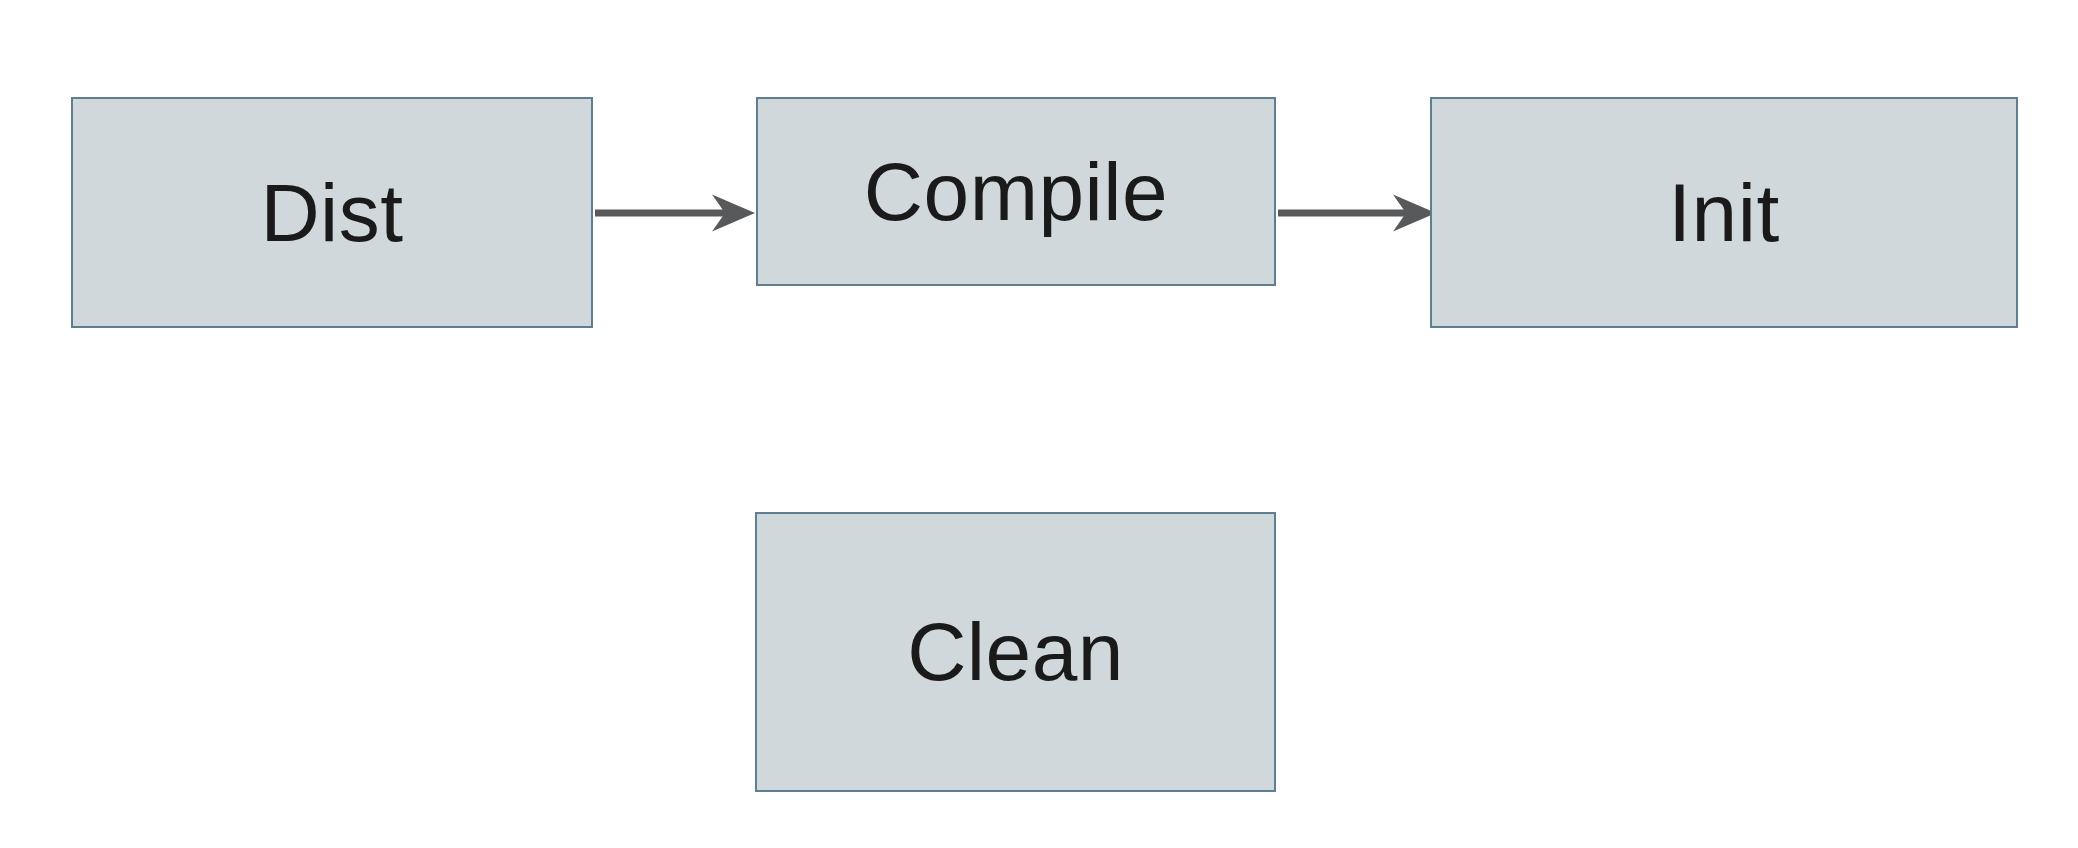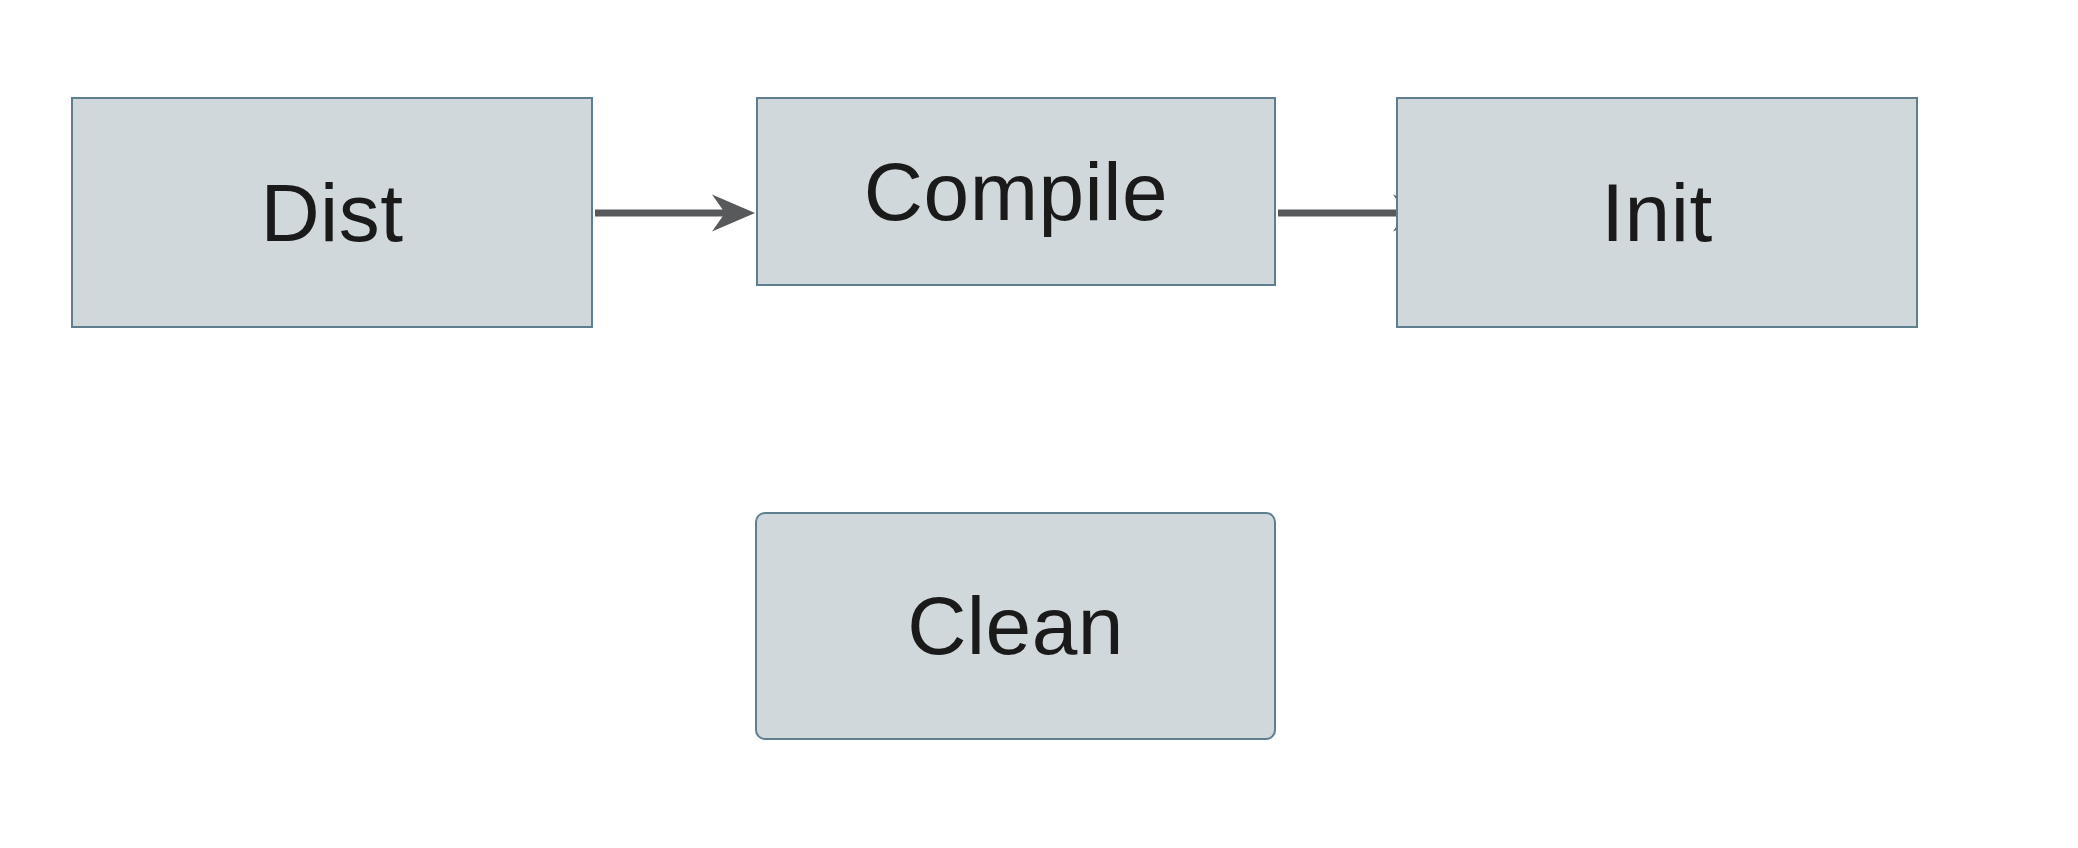--- a/index.html
+++ b/index.html
@@ -34,22 +34,22 @@
   .node-label {
     color: var(--text);
     font-size: 82px;
     line-height: 1;
     letter-spacing: 0.5px;
     white-space: nowrap;
     user-select: none;
   }
   #node-dist    { left: 71px;   top: 97px;  width: 522px; height: 231px; }
   #node-compile { left: 756px;  top: 97px;  width: 520px; height: 189px; }
-  #node-init    { left: 1396px; top: 97px;  width: 522px; height: 231px; }
-  #node-clean   { left: 755px;  top: 512px; width: 521px; height: 228px; border-radius: 10px; }
+  #node-init    { left: 1430px; top: 97px;  width: 588px; height: 231px; }
+  #node-clean   { left: 755px;  top: 512px; width: 521px; height: 280px; }
   .arrow-layer {
     position: absolute;
     left: 0; top: 0;
     width: 2078px;
     height: 848px;
     pointer-events: none;
   }
   .arrow-layer line    { stroke: var(--arrow); stroke-width: 7px; }
   .arrow-layer polygon { fill: var(--arrow); }
 </style>

